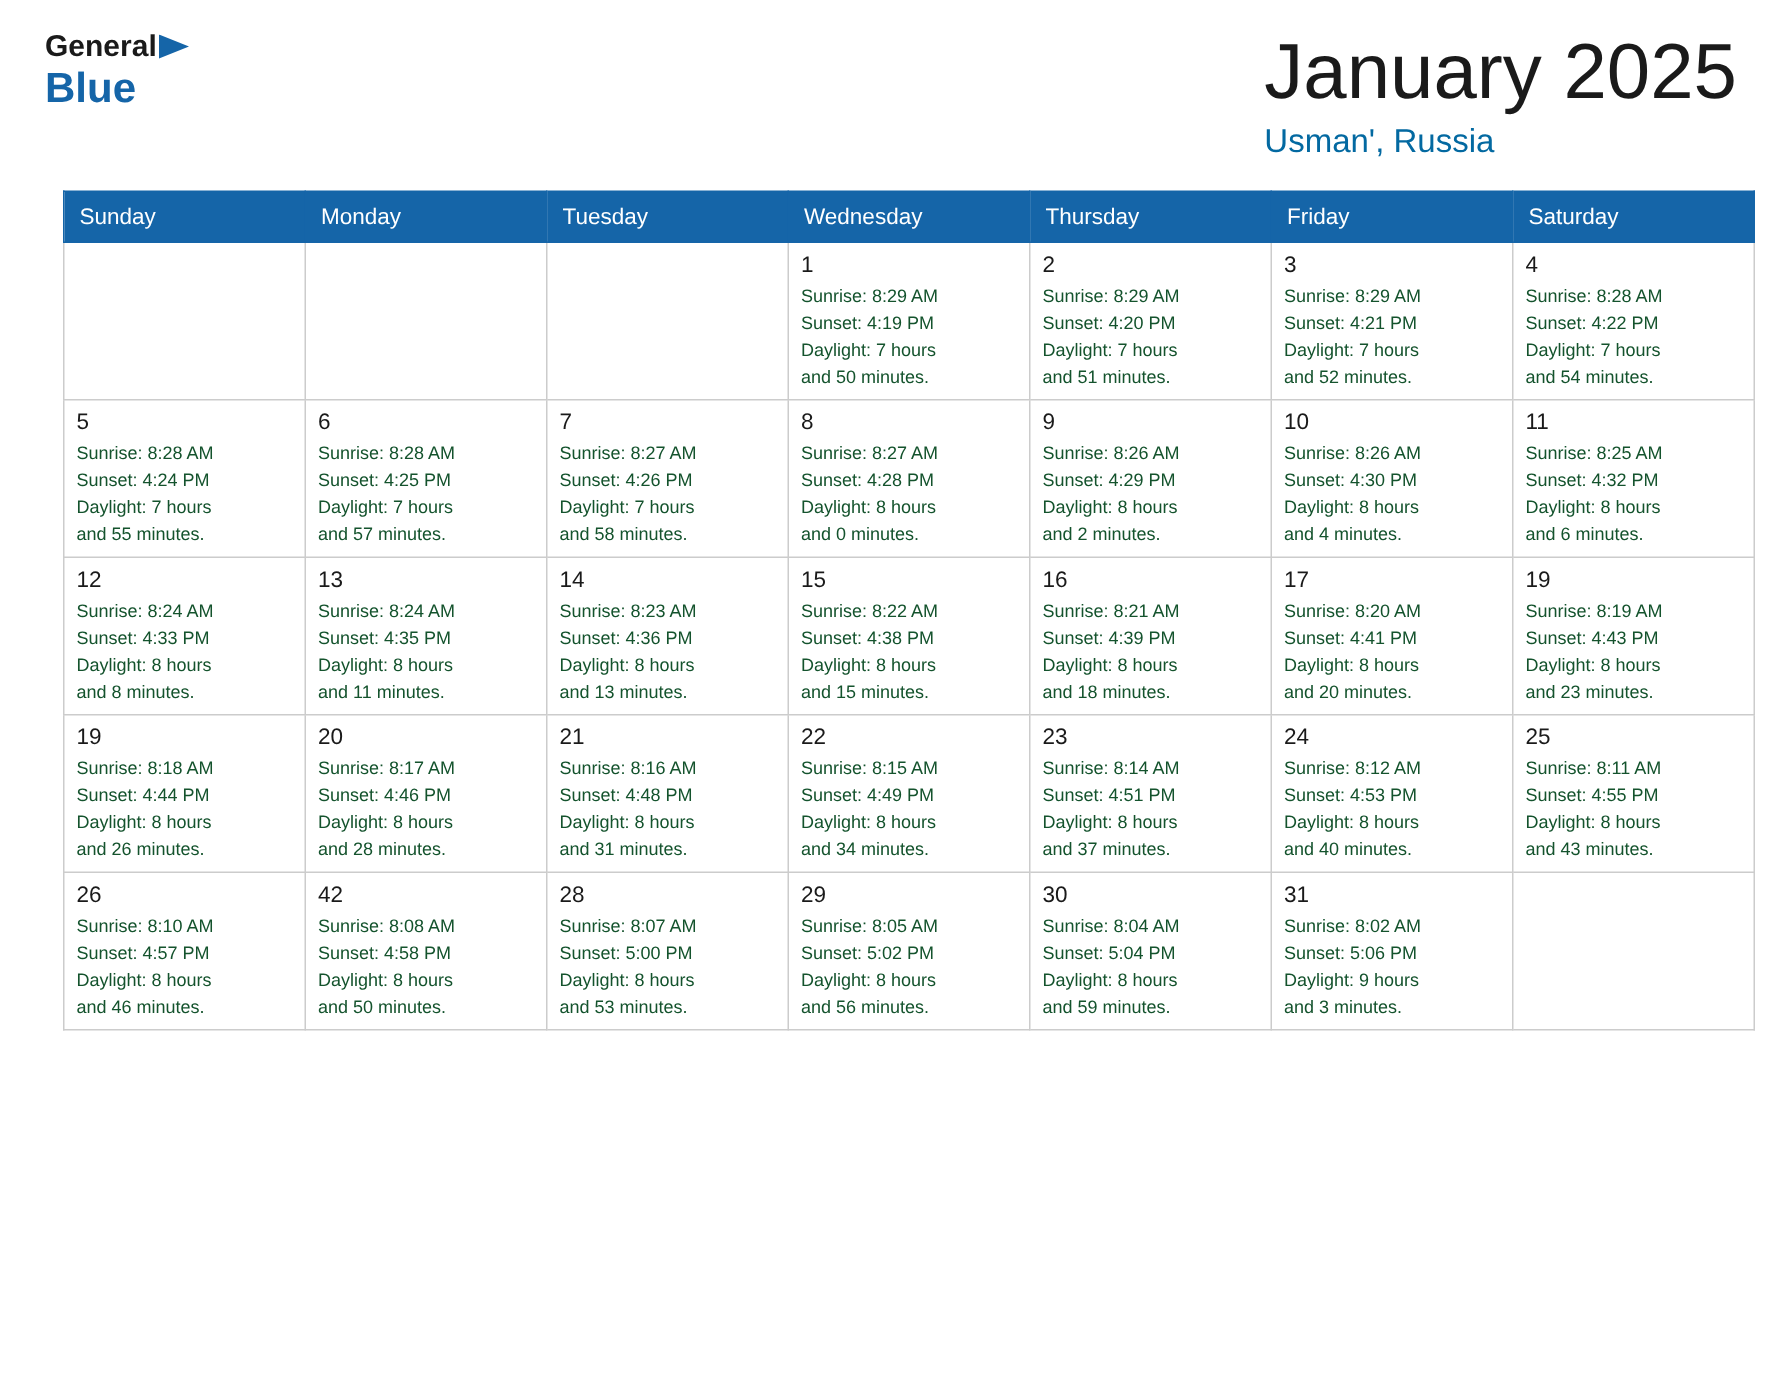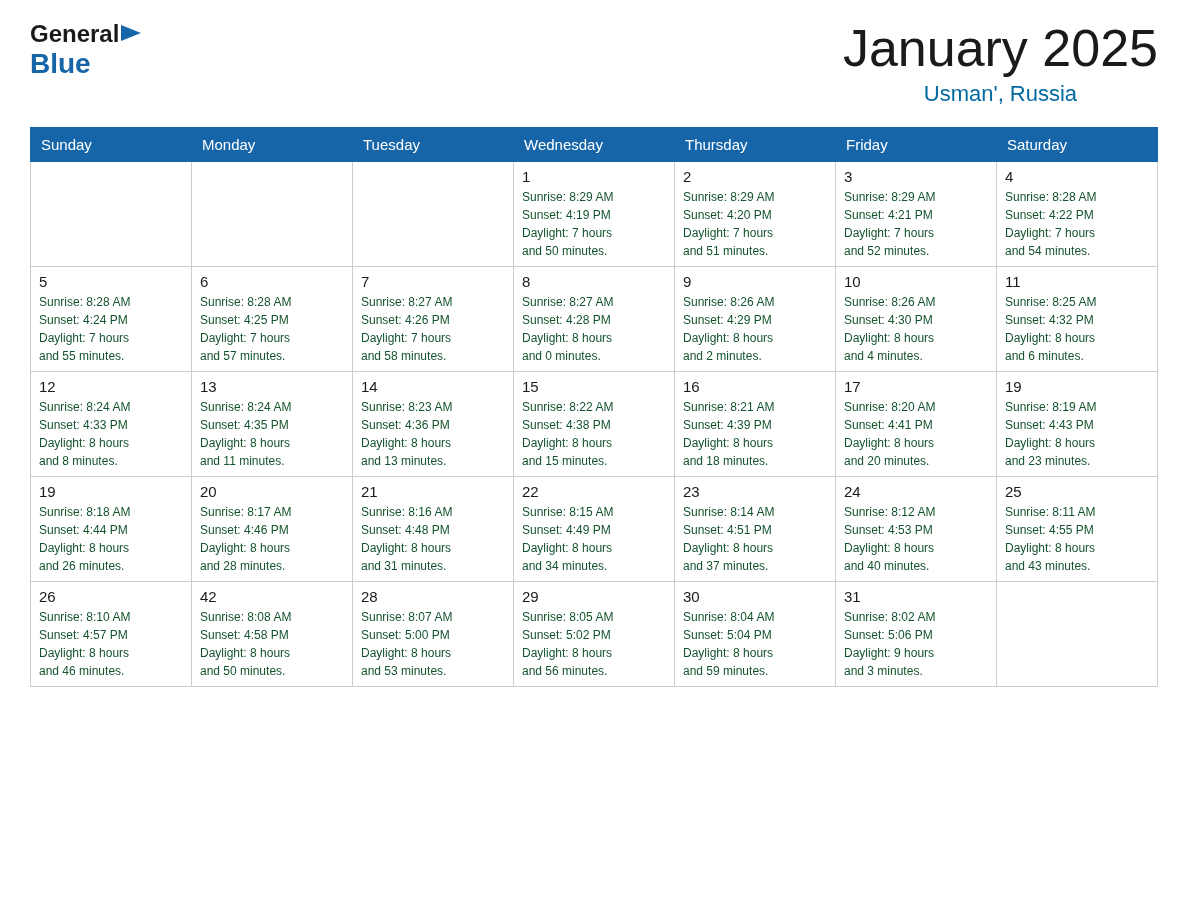--- a/index.html
+++ b/index.html
@@ -18,37 +18,38 @@
     }
     .logo-wrapper {
       display: flex;
       flex-direction: column;
     }
     .logo-line1 {
       display: flex;
       align-items: center;
     }
     .title-block {
-      text-align: center;
+      text-align: left;
     }
     .main-title {
       font-size: 52px;
       font-weight: normal;
       color: #1a1a1a;
       line-height: 1.1;
     }
     .subtitle {
       font-size: 22px;
       color: #0369a1;
       margin-top: 4px;
     }
     .calendar {
       width: 100%;
       border-collapse: collapse;
       border: 1px solid #ccc;
+      margin-left: 12px;
     }
     .calendar th {
       background-color: #1565a8;
       color: #fff;
       font-size: 15px;
       font-weight: normal;
       padding: 8px 10px;
       text-align: left;
       border: 1px solid #1565a8;
     }
@@ -76,21 +77,21 @@
     .empty-cell {
       background: #fff;
     }
   </style>
 </head>
 <body>
 
 <div class="header">
   <div class="logo-wrapper">
     <div class="logo-line1">
-      <span style="font-size:24px;font-weight:bold;color:#1a1a1a;">General</span>
+      <span style="font-size:20px;font-weight:bold;color:#1a1a1a;">General</span>
       <svg width="20" height="20" viewBox="0 0 20 20" style="margin-left:2px;margin-top:2px;">
         <polygon points="0,0 20,8 0,16" fill="#1565a8"></polygon>
       </svg>
     </div>
     <div>
       <span style="font-size:28px;font-weight:bold;color:#1565a8;">Blue</span>
     </div>
   </div>
   <div class="title-block">
     <div class="main-title">January 2025</div>

